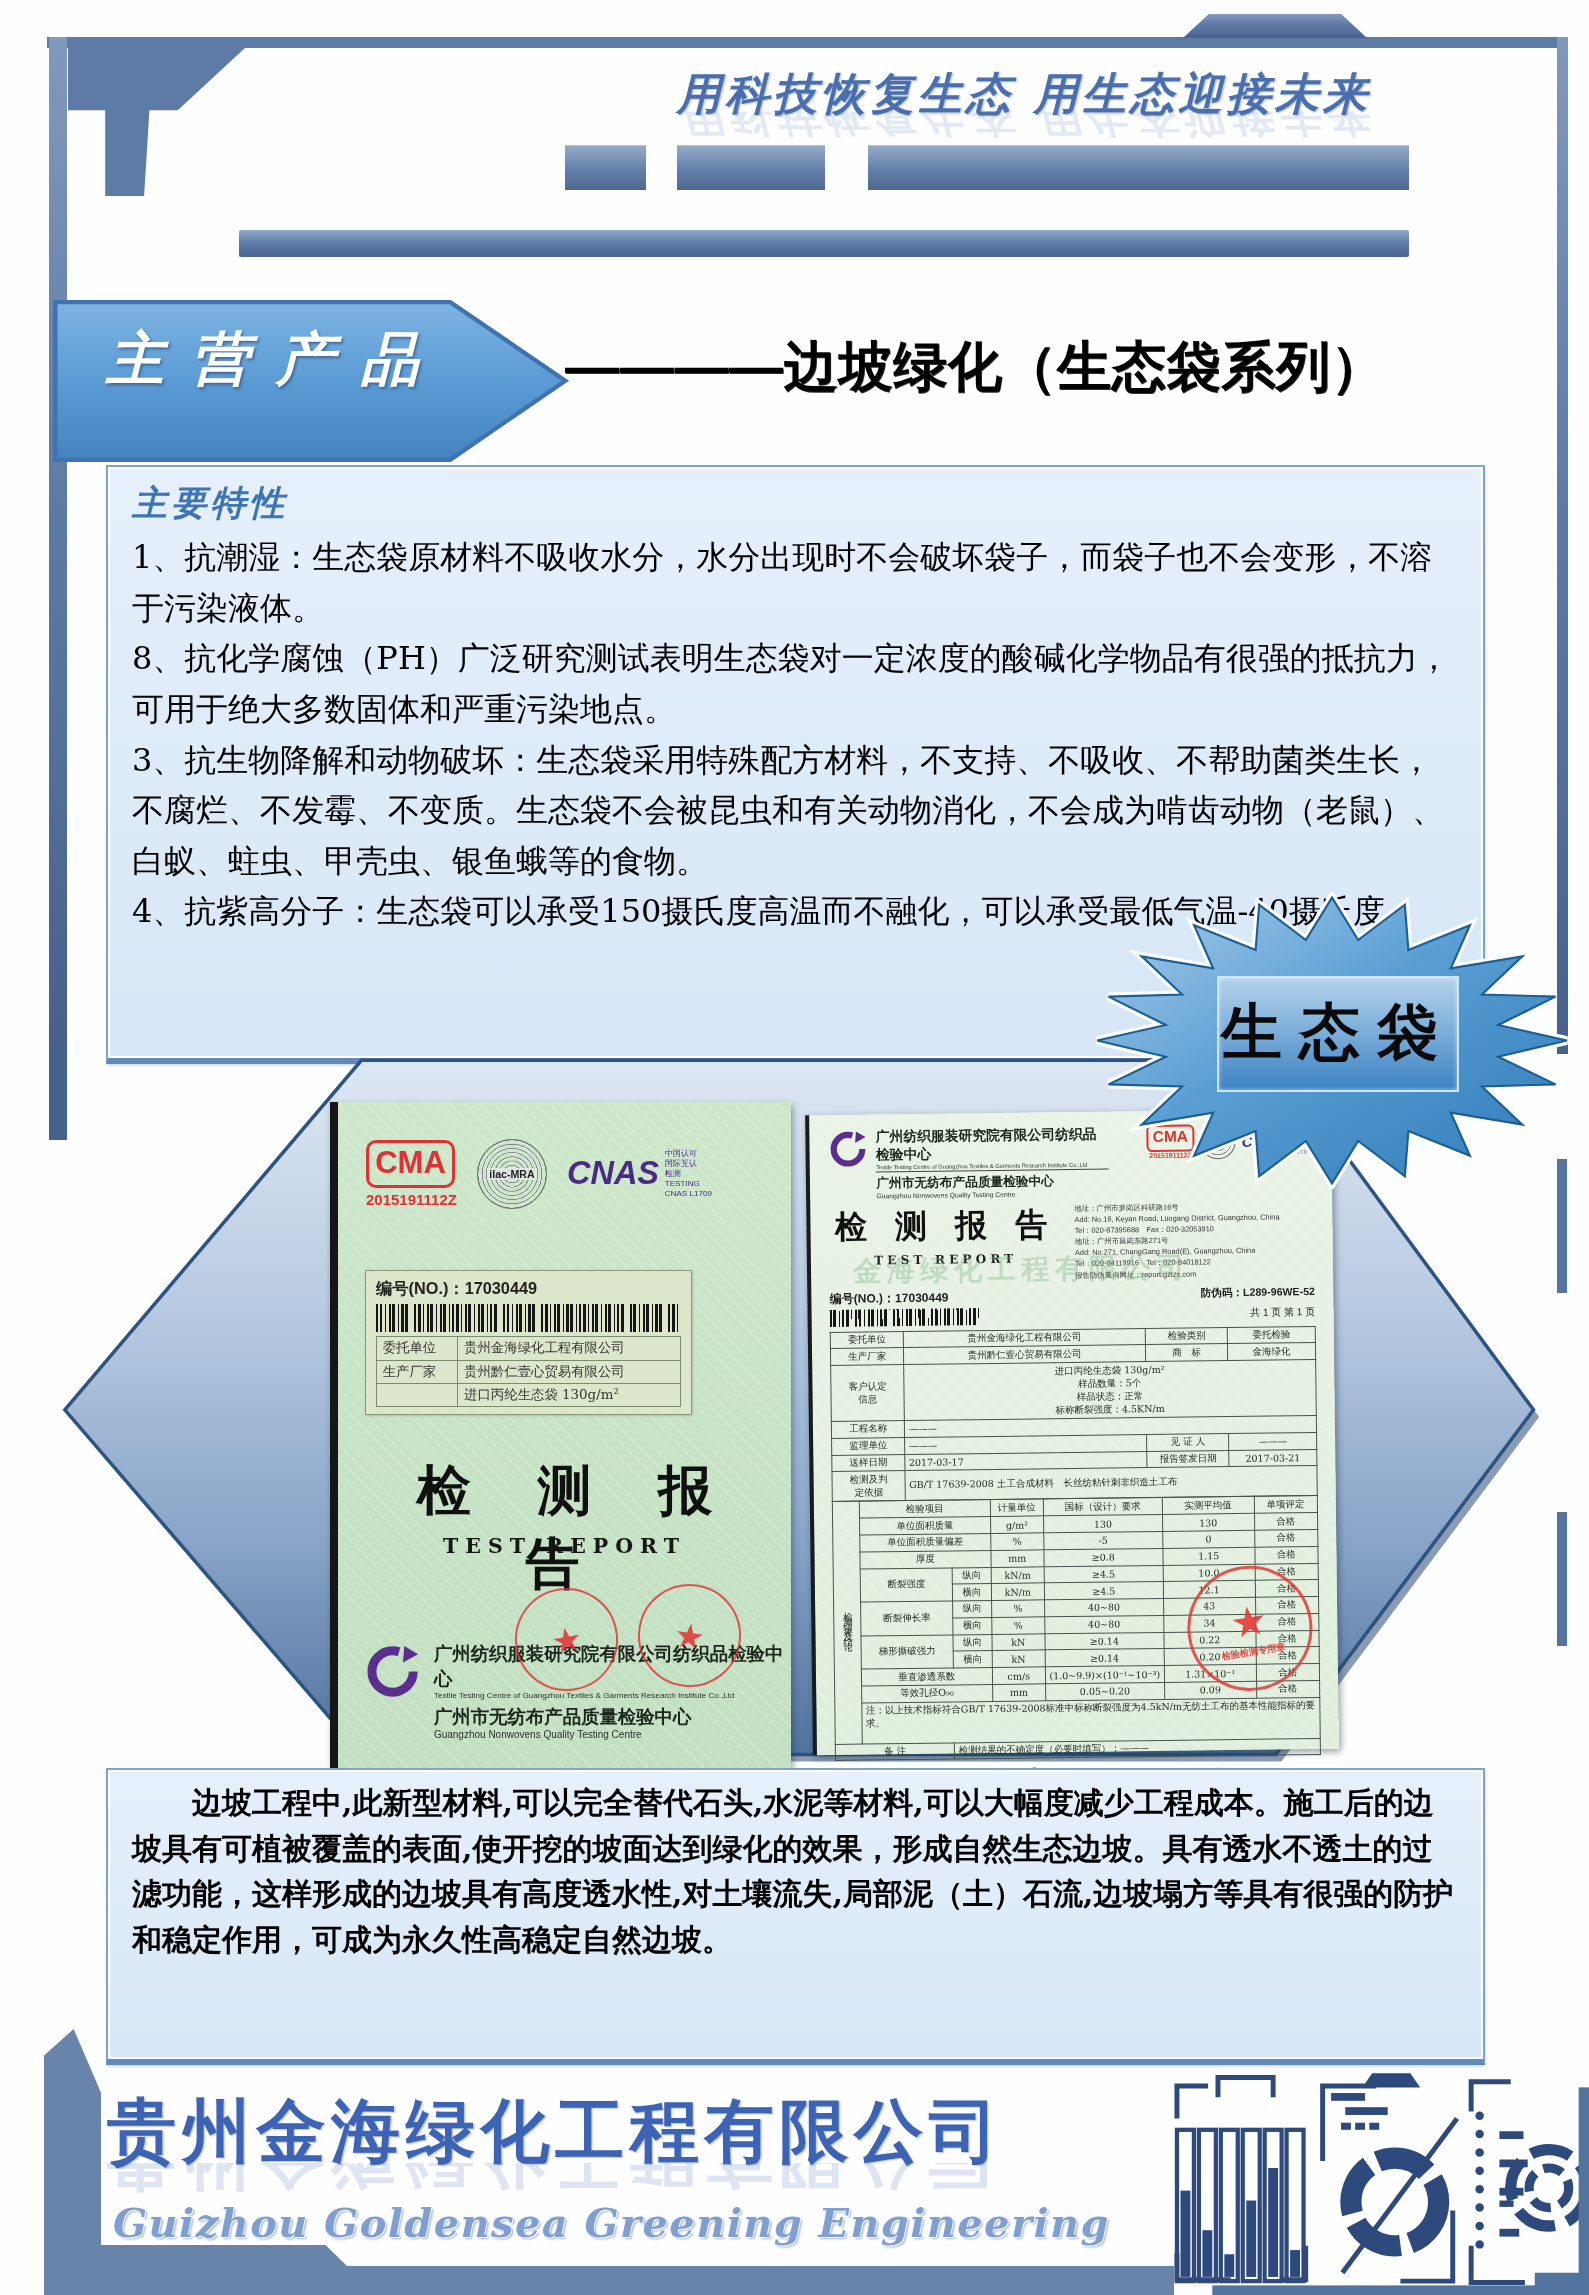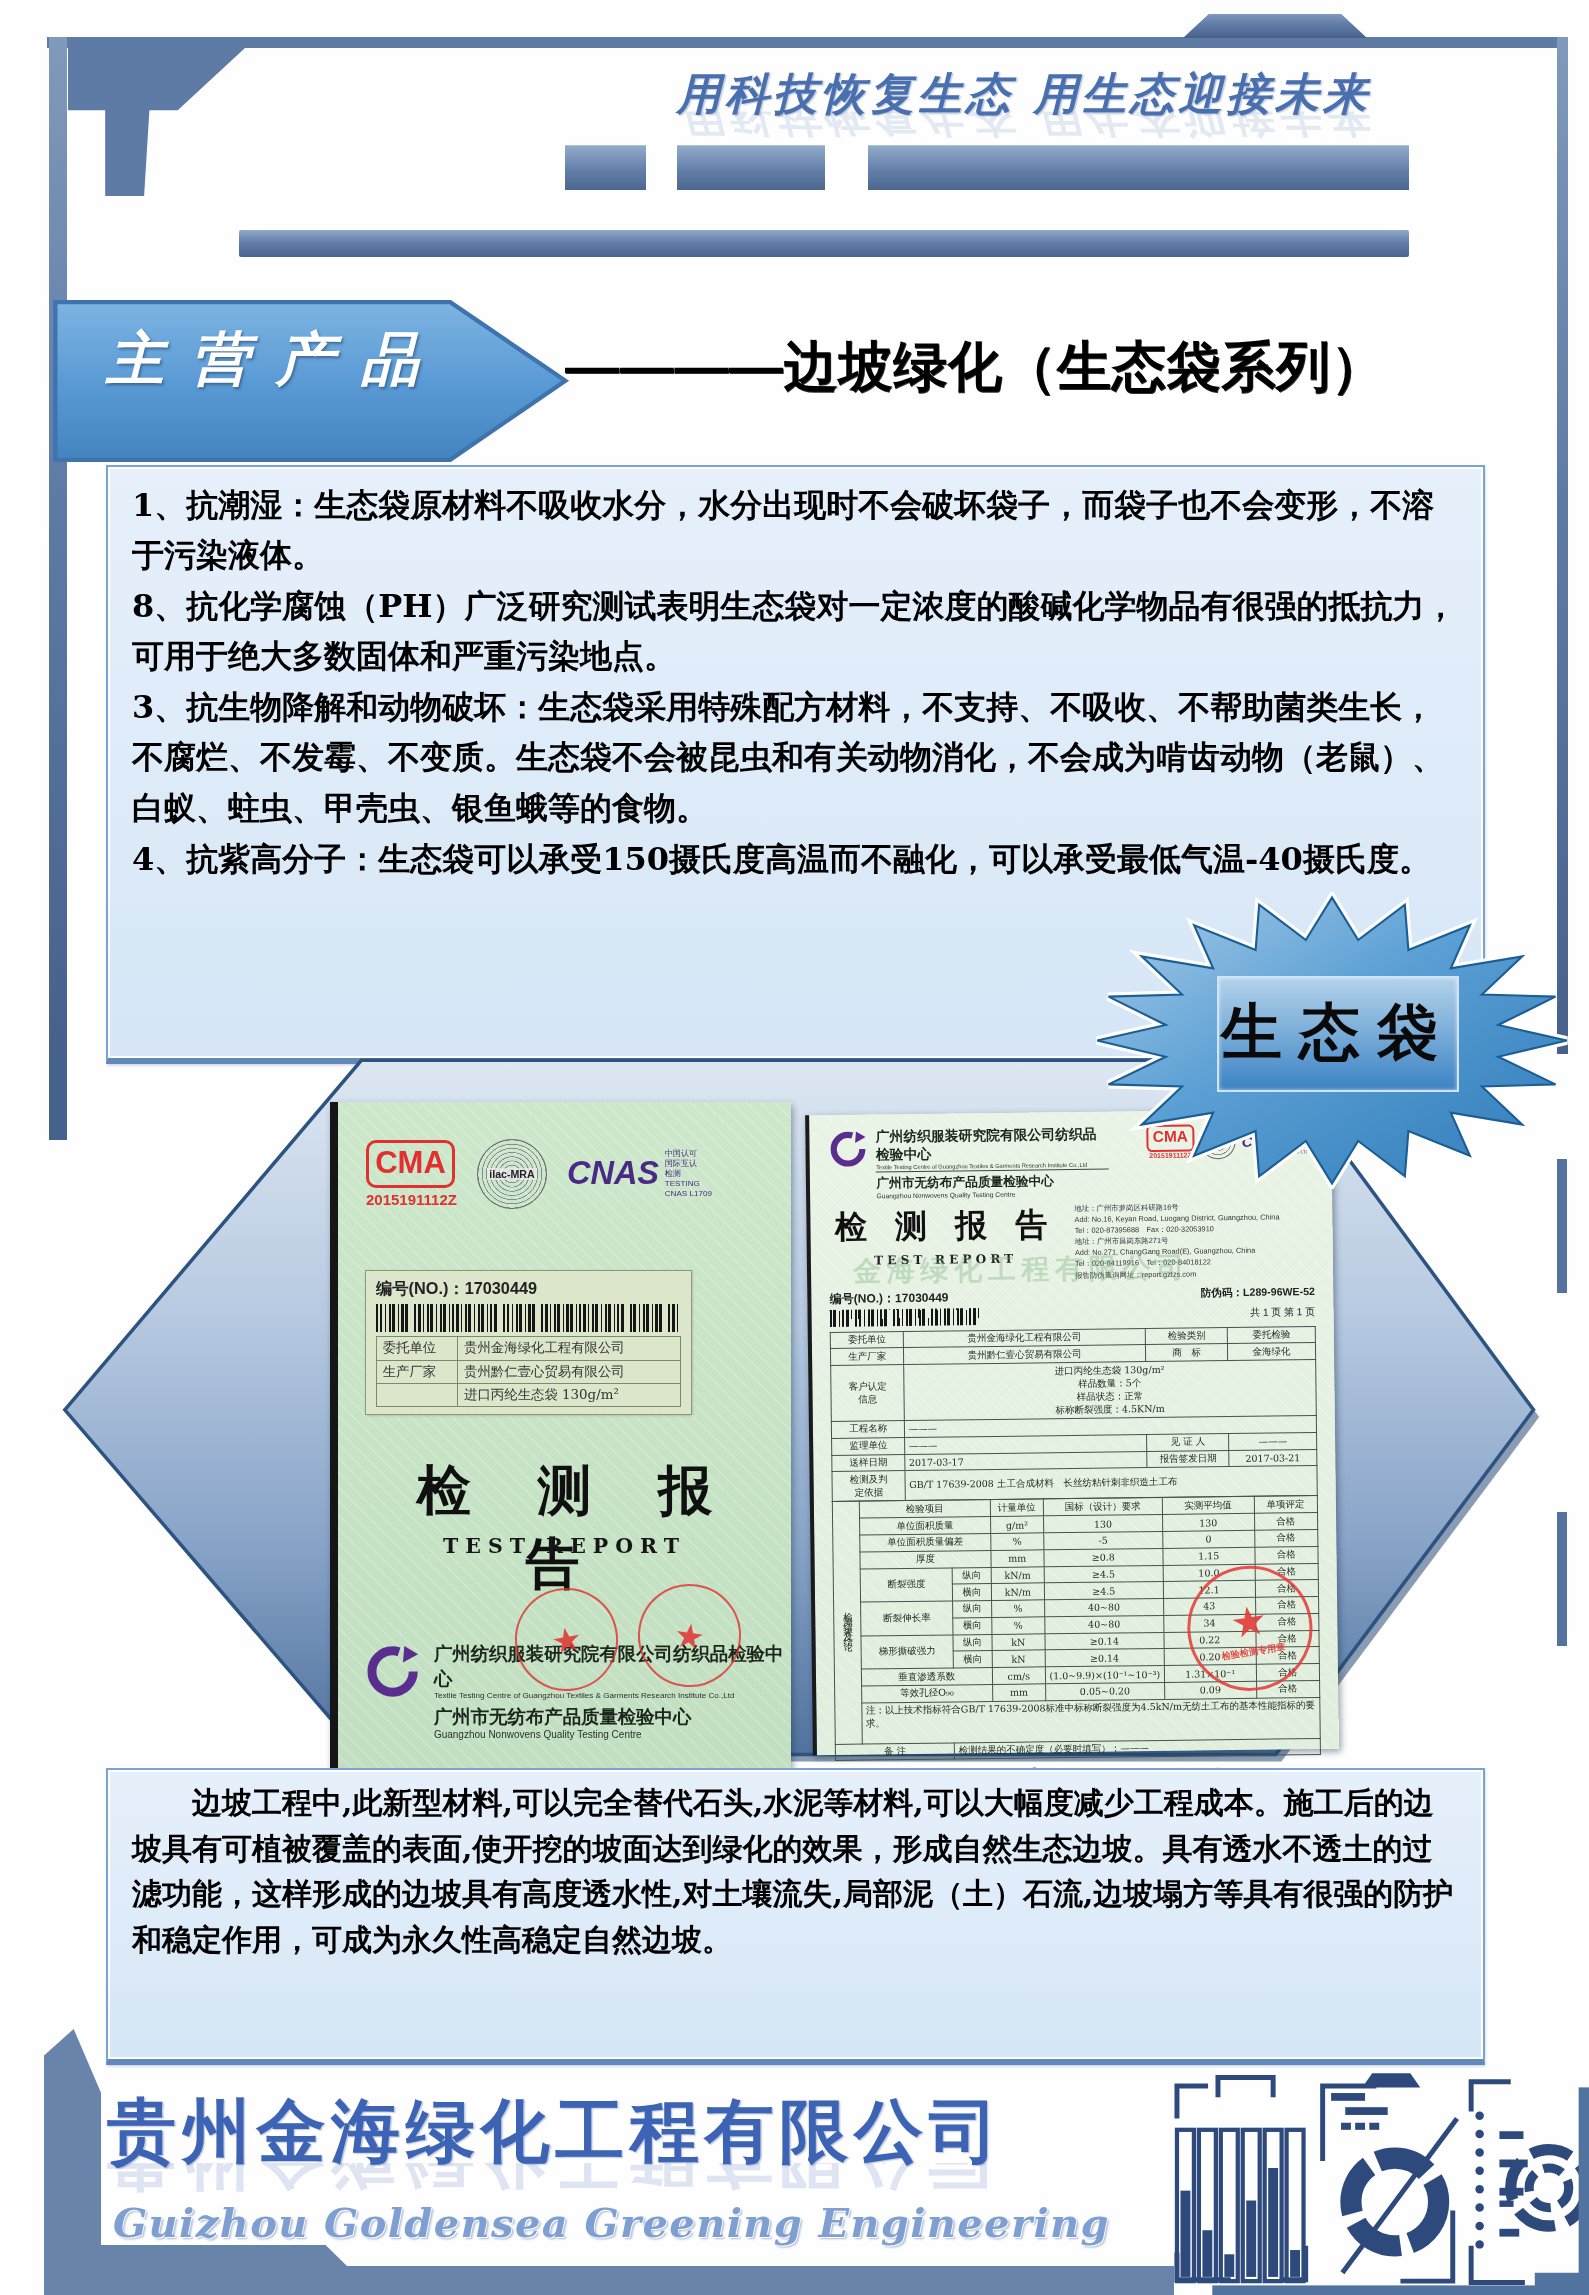--- a/index.html
+++ b/index.html
@@ -41,21 +41,21 @@
     text-shadow:1.4px 2.1px 2.8px rgba(30,60,100,.55);}
   #main-title{left:565px;top:331px;width:940px;color:#000;font-size:54px;font-weight:900;
     letter-spacing:0.7px;font-family:"Liberation Sans",sans-serif;text-shadow:0.7px 0.7px 0 #333;}
   
   .info-box{background:linear-gradient(180deg,#e6f0fb 0%,#d6e6f6 100%);
     border:2.1px solid #7aa3d4;border-bottom:6.4px solid #6289ba;box-shadow:inset 0 0 0 2.1px #ffffff,1.4px 2.1px 2.8px rgba(100,130,170,.4);}
   #features-box{left:106px;top:465px;width:1379px;height:599px;padding:12.7px 24px;box-sizing:border-box;}
   #advantages-box{left:106px;top:1768px;width:1379px;height:297px;padding:10px 24px;box-sizing:border-box;}
   .box-heading{color:#3c74b4;font-size:35px;font-weight:bold;font-style:italic;
     font-family:"DejaVu Serif",serif;letter-spacing:4.2px;margin-bottom:5.7px;}
-  .feature-item{color:#000;font-size:32px;line-height:1.58;font-weight:700;
+  .feature-item{color:#000;font-size:32px;line-height:1.58;font-weight:400;
     font-family:"DejaVu Serif",serif;}
   #advantage-para{color:#000;font-size:30px;line-height:1.52;font-weight:700;
     font-family:"DejaVu Serif",serif;text-indent:2em;}
   
   #badge{left:1088px;top:892px;width:488px;height:297px;}
   #badge-rect{left:129px;top:84px;width:238px;height:112px;
     background:linear-gradient(180deg,#b3d2eb 0%,#7fb0da 45%,#3b82c4 100%);
     border:2.1px solid #cfe4f5;box-shadow:inset 0 0 4.2px rgba(255,255,255,.6);}
   #badge-label{width:100%;text-align:center;line-height:108px;color:#0a0a0a;font-size:61px;
     font-weight:bold;letter-spacing:17px;font-family:"DejaVu Serif",serif;}
@@ -143,20 +143,21 @@
             <stop offset="1" stop-color="#4384bf"></stop>
         </linearGradient>
       </defs>
       <path d="M6,6 H565 L728,117 L565,229 H6 Z" fill="url(#gban)" stroke="#3f73ad" stroke-width="6"></path>
     </svg>
   </div>
   <div class="abs" id="main-title">————边坡绿化（生态袋系列）</div>
   <div class="abs" id="banner-label">主营产品</div>
 
   <div class="abs info-box" id="features-box">
+    <div class="box-heading">主要特性</div>
     <div class="feature-item">1、抗潮湿：生态袋原材料不吸收水分，水分出现时不会破坏袋子，而袋子也不会变形，不溶于污染液体。</div>
     <div class="feature-item">8、抗化学腐蚀（PH）广泛研究测试表明生态袋对一定浓度的酸碱化学物品有很强的抵抗力，可用于绝大多数固体和严重污染地点。</div>
     <div class="feature-item">3、抗生物降解和动物破坏：生态袋采用特殊配方材料，不支持、不吸收、不帮助菌类生长，不腐烂、不发霉、不变质。生态袋不会被昆虫和有关动物消化，不会成为啃齿动物（老鼠）、白蚁、蛀虫、甲壳虫、银鱼蛾等的食物。</div>
     <div class="feature-item">4、抗紫高分子：生态袋可以承受150摄氏度高温而不融化，可以承受最低气温-40摄氏度。</div>
   </div>
 
   <div class="abs" id="hexagon">
     <svg width="1505" height="740" viewBox="0 0 2130 1048">
       <defs>
         <linearGradient id="ghex" x1="0" y1="0" x2="0" y2="1">

